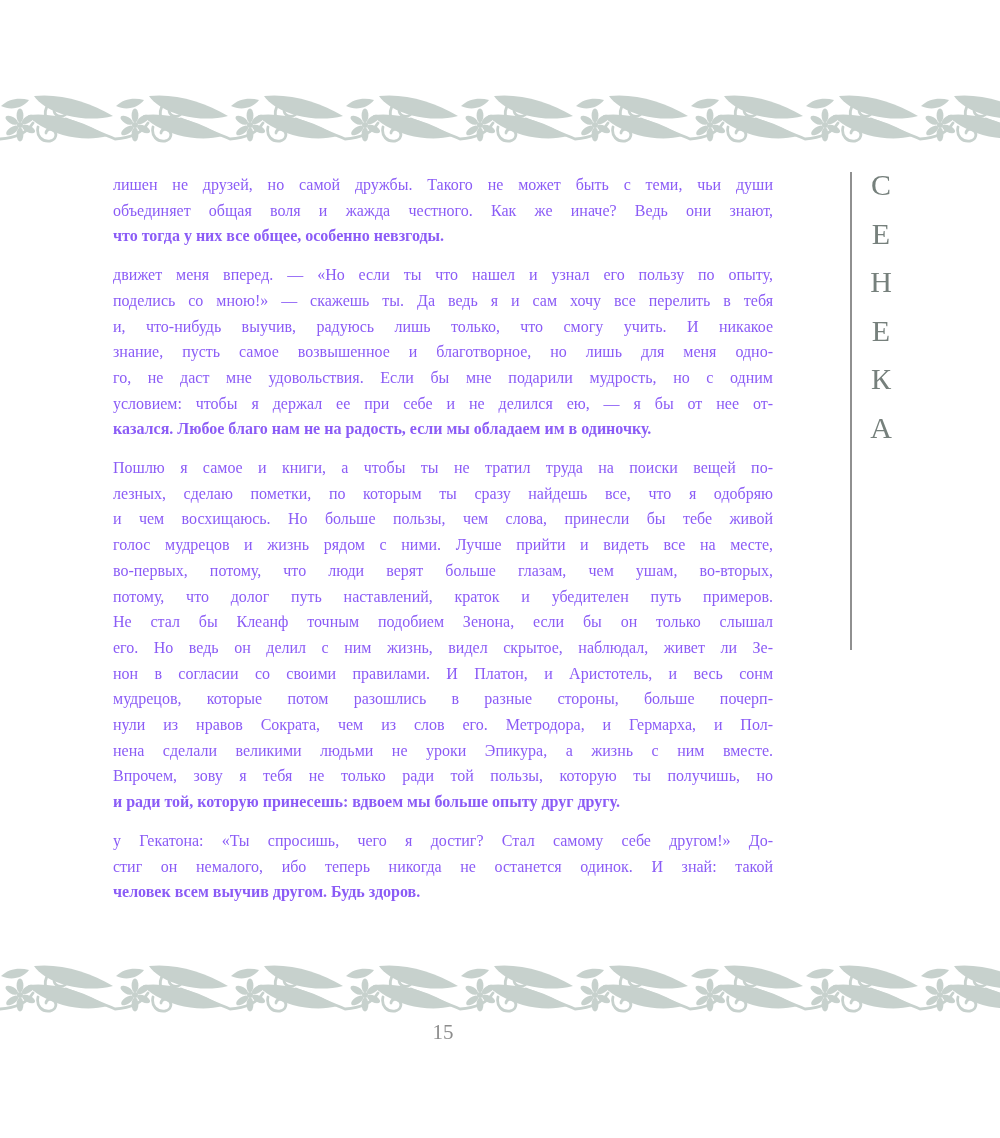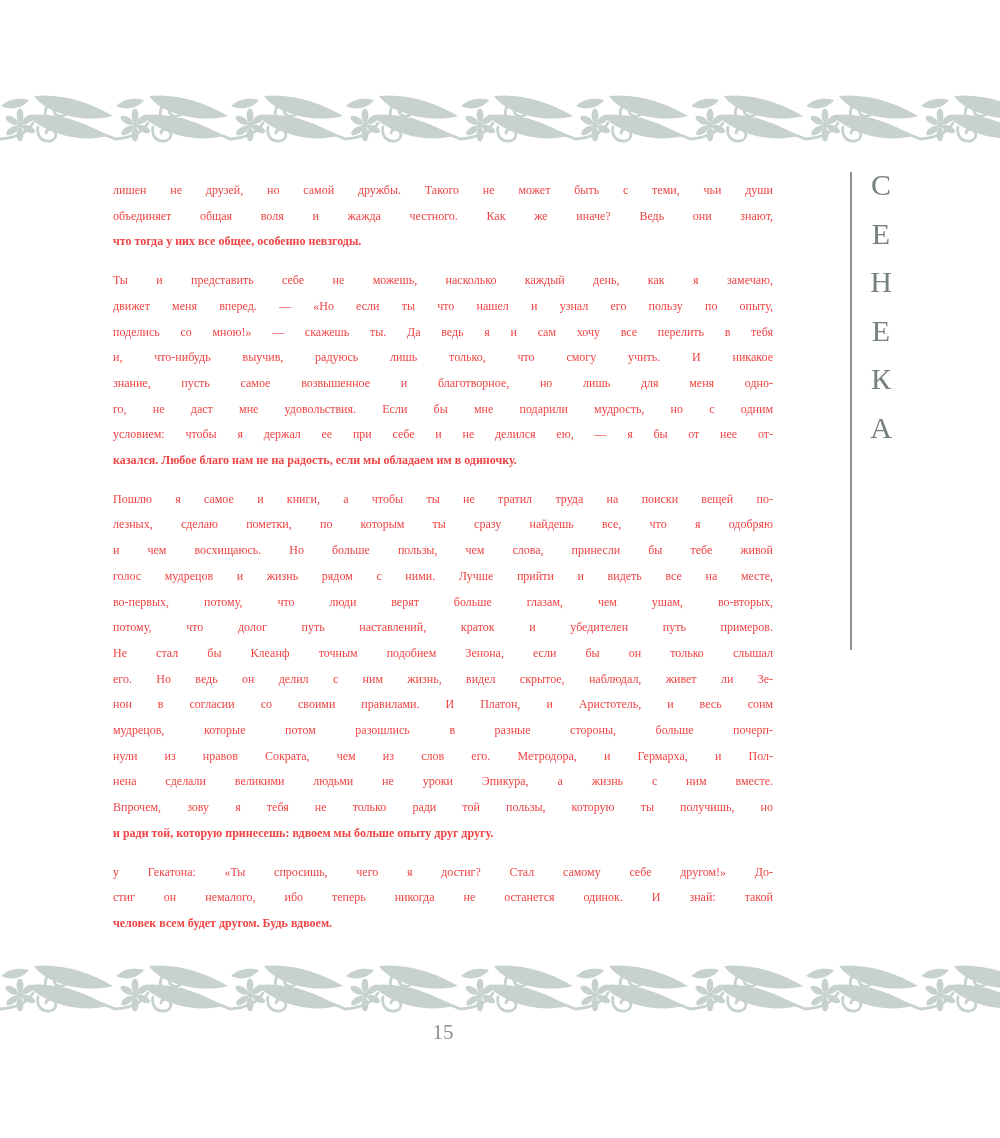--- a/index.html
+++ b/index.html
@@ -16,24 +16,24 @@
     left: 0;
     width: 1000px;
     height: 50px;
   }
   .ornament-band.top { top: 93px; }
   .ornament-band.bottom { top: 963px; }
 
   .text-column {
     position: absolute;
     left: 113px;
-    top: 178px;
+    top: 172px;
     width: 660px;
-    color: #ef4444;
-    font-size: 12px;
+    color: #8b5cf6;
+    font-size: 16px;
     line-height: 25.7px;
   }
   .para { margin: 0 0 13px 0; }
   .para:last-child { margin-bottom: 0; }
   .line {
     text-align: justify;
     text-align-last: justify;
     white-space: nowrap;
     overflow: hidden;
   }
@@ -111,21 +111,20 @@
     </svg>
   </div>
 
   <div class="text-column">
       <div class="para">
         <div class="line">лишен не друзей, но самой дружбы. Такого не может быть с теми, чьи души</div>
         <div class="line">объединяет общая воля и жажда честного. Как же иначе? Ведь они знают,</div>
         <div class="line last">что тогда у них все общее, особенно невзгоды.</div>
       </div>
       <div class="para">
-        <div class="line">Ты и представить себе не можешь, насколько каждый день, как я замечаю,</div>
         <div class="line">движет меня вперед. — «Но если ты что нашел и узнал его пользу по опыту,</div>
         <div class="line">поделись со мною!» — скажешь ты. Да ведь я и сам хочу все перелить в тебя</div>
         <div class="line">и, что-нибудь выучив, радуюсь лишь только, что смогу учить. И никакое</div>
         <div class="line">знание, пусть самое возвышенное и благотворное, но лишь для меня одно-</div>
         <div class="line">го, не даст мне удовольствия. Если бы мне подарили мудрость, но с одним</div>
         <div class="line">условием: чтобы я держал ее при себе и не делился ею, — я бы от нее от-</div>
         <div class="line last">казался. Любое благо нам не на радость, если мы обладаем им в одиночку.</div>
       </div>
       <div class="para">
         <div class="line">Пошлю я самое и книги, а чтобы ты не тратил труда на поиски вещей по-</div>
@@ -139,21 +138,21 @@
         <div class="line">нон в согласии со своими правилами. И Платон, и Аристотель, и весь сонм</div>
         <div class="line">мудрецов, которые потом разошлись в разные стороны, больше почерп-</div>
         <div class="line">нули из нравов Сократа, чем из слов его. Метродора, и Гермарха, и Пол-</div>
         <div class="line">нена сделали великими людьми не уроки Эпикура, а жизнь с ним вместе.</div>
         <div class="line">Впрочем, зову я тебя не только ради той пользы, которую ты получишь, но</div>
         <div class="line last">и ради той, которую принесешь: вдвоем мы больше опыту друг другу.</div>
       </div>
       <div class="para">
         <div class="line">у Гекатона: «Ты спросишь, чего я достиг? Стал самому себе другом!» До-</div>
         <div class="line">стиг он немалого, ибо теперь никогда не останется одинок. И знай: такой</div>
-        <div class="line last">человек всем будет другом. Будь вдвоем.</div>
+        <div class="line last">человек всем выучив другом. Будь здоров.</div>
       </div>
     </div>
 
   <div class="side-rule"></div>
   <div class="side-title">
       <div class="side-letter">С</div>
       <div class="side-letter">Е</div>
       <div class="side-letter">Н</div>
       <div class="side-letter">Е</div>
       <div class="side-letter">К</div>

